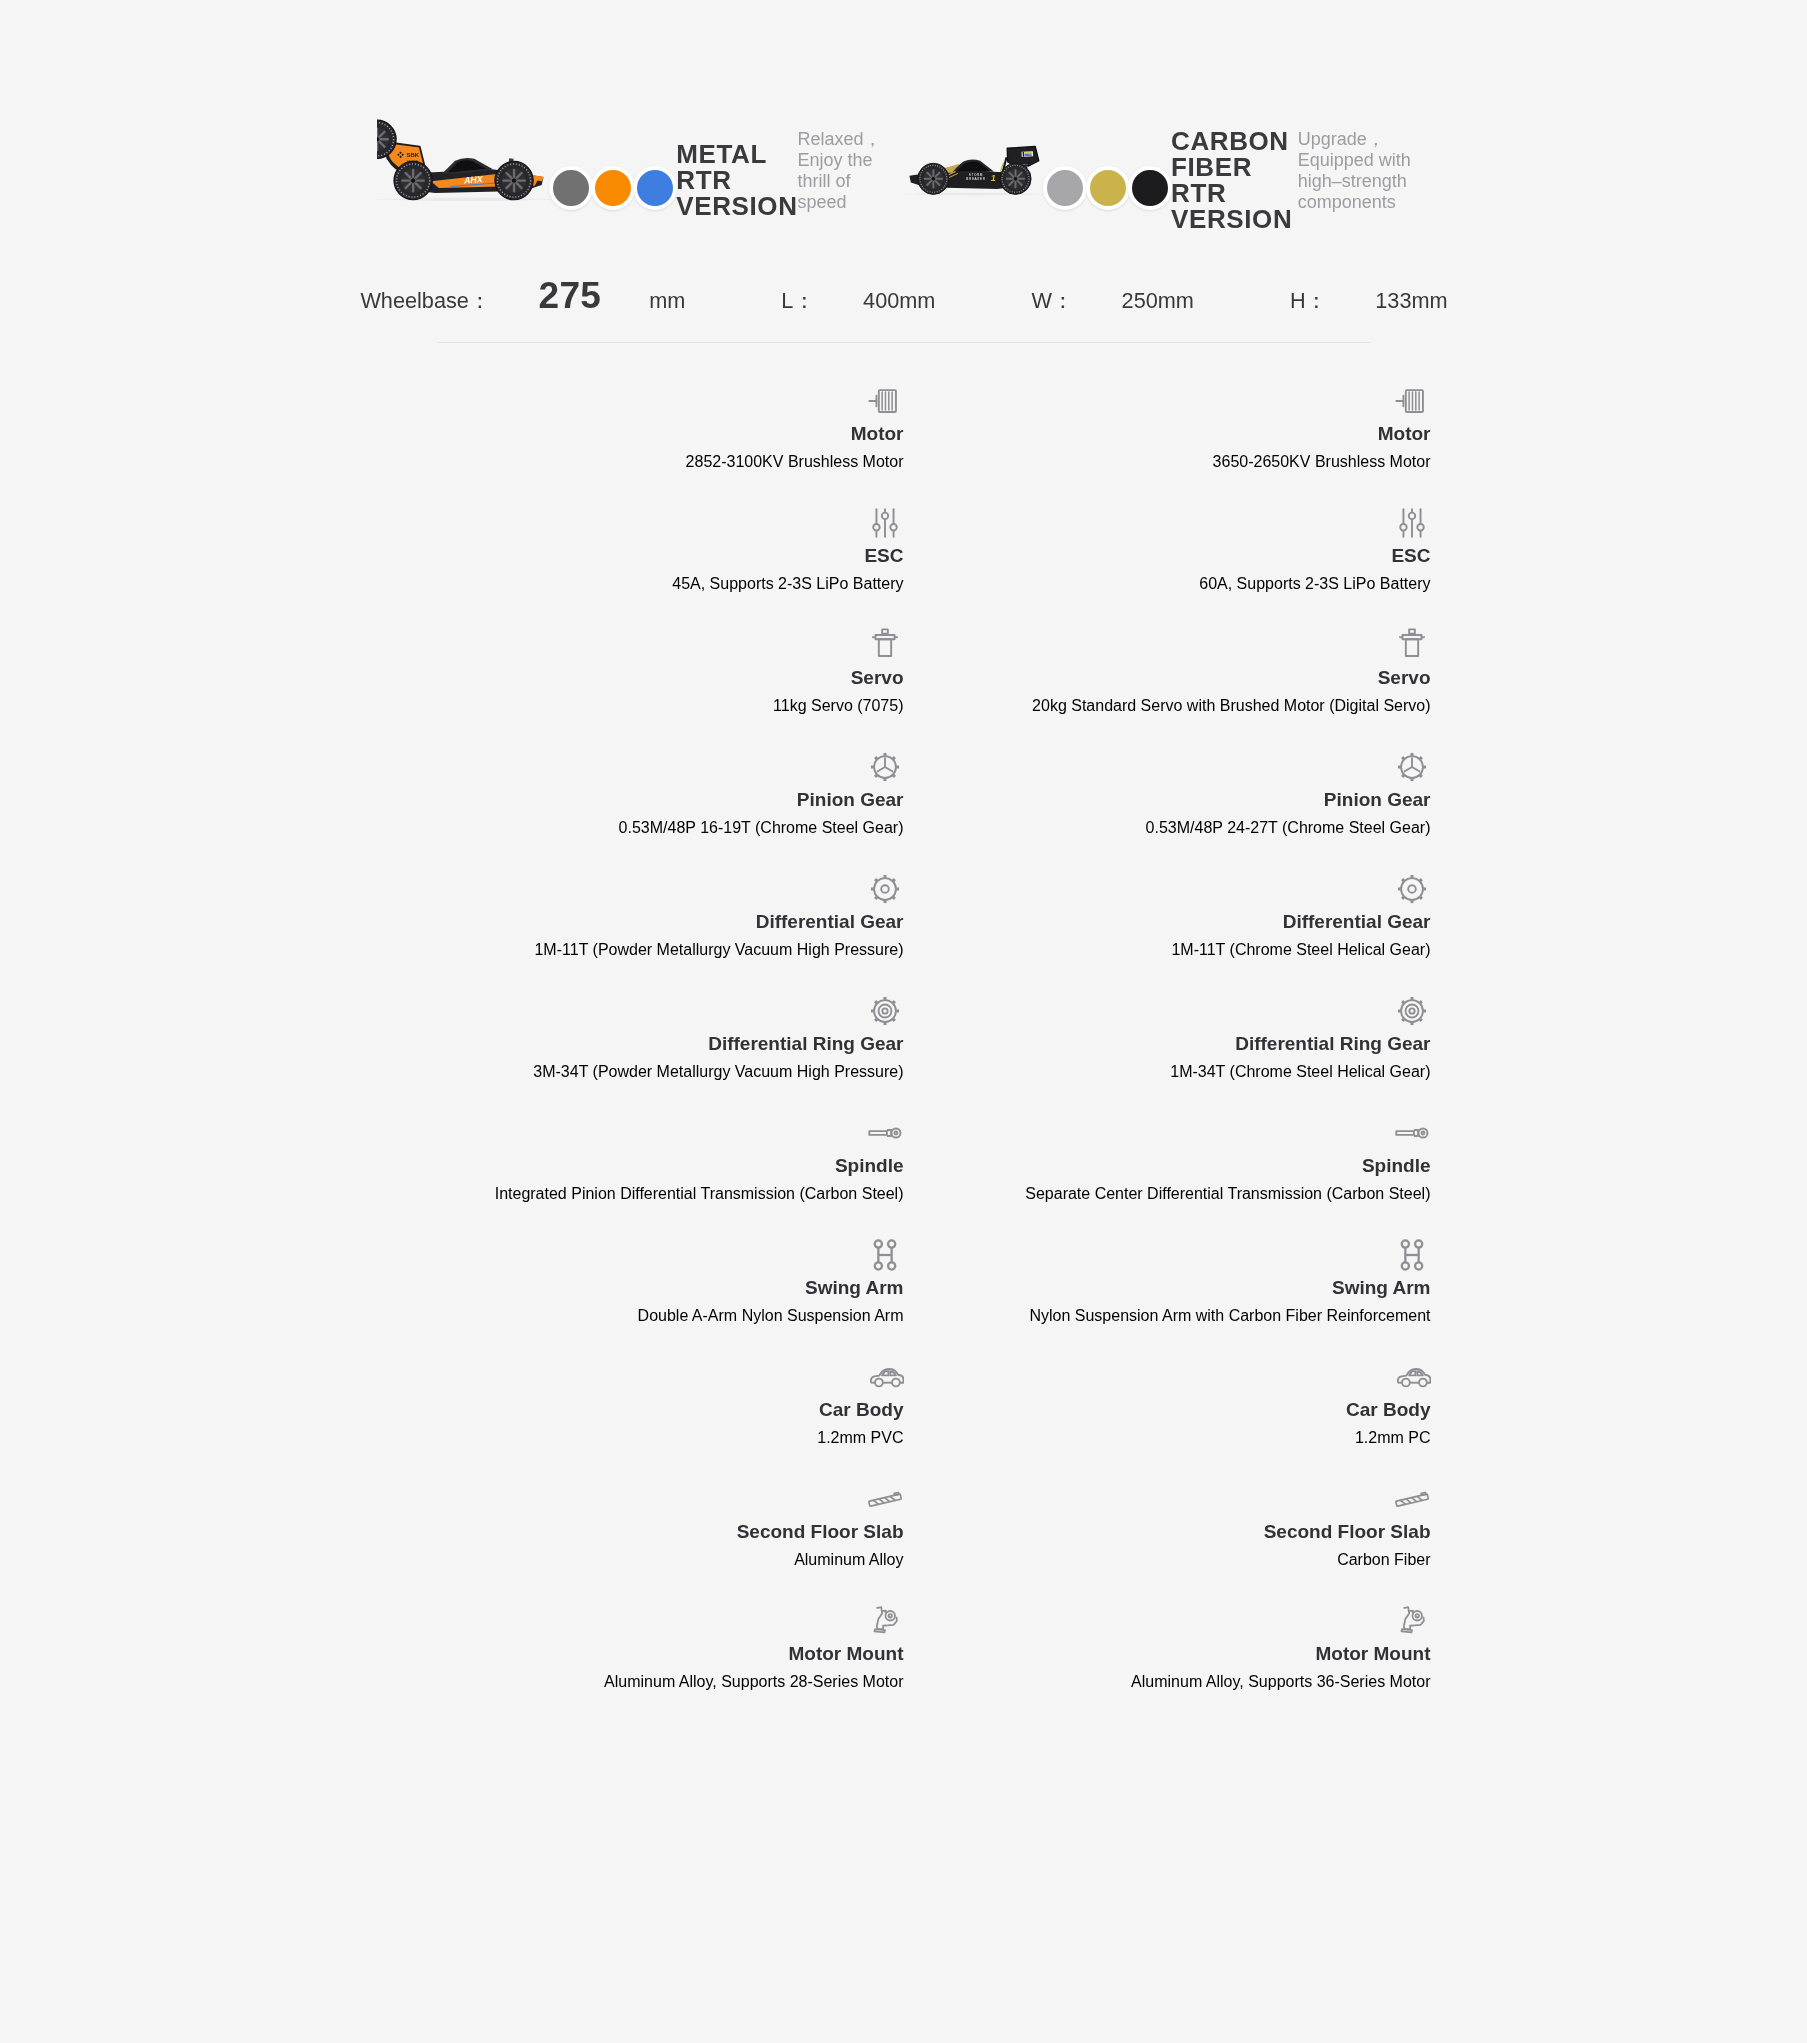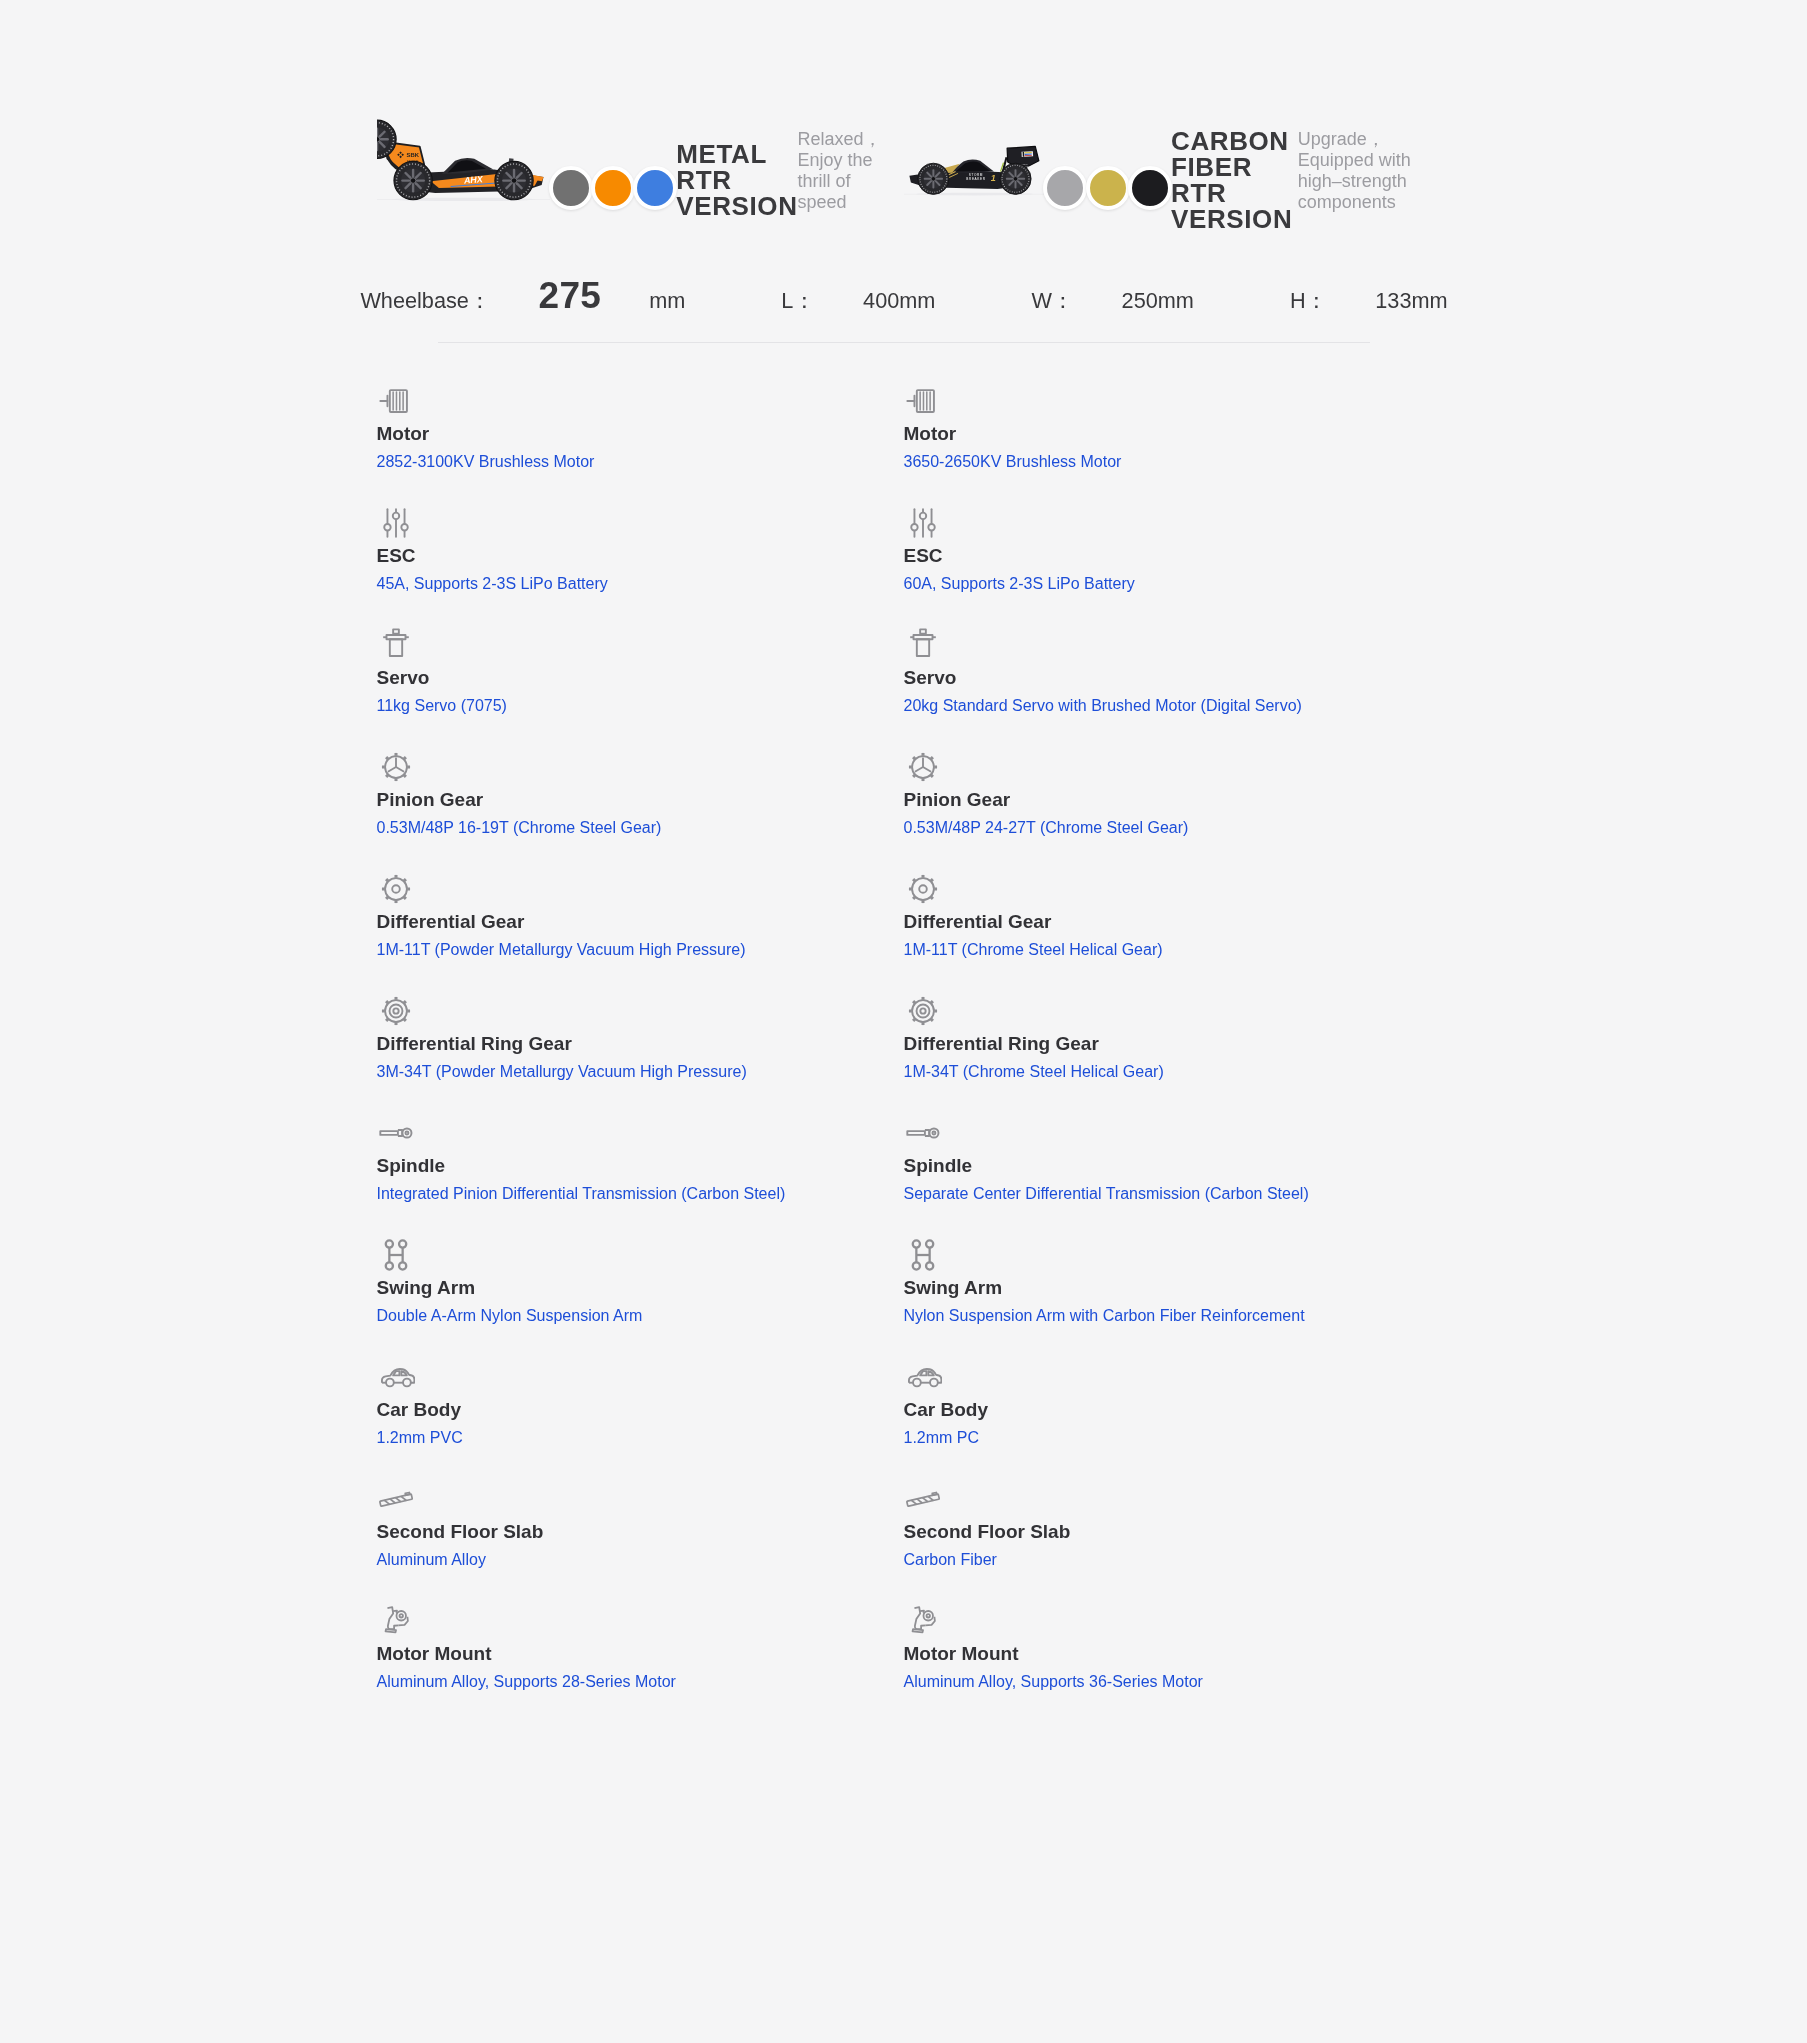--- a/index.html
+++ b/index.html
@@ -15,25 +15,25 @@
   .product-title{margin-top:17px;font-size:26px;font-weight:700;color:#3a3a3d;letter-spacing:0.6px;line-height:26px;}
   .product-subtitle{font-size:18px;color:#9c9ca1;line-height:21px;}
   
   .dims{margin-top:28px;display:flex;justify-content:center;align-items:baseline;font-size:21.7px;color:#39393c;line-height:32px;gap:48px;}
   .dims .big{font-size:37px;font-weight:800;letter-spacing:0.3px;}
   .dims .gap{display:inline-block;width:24.5px;}
   .divider{width:932px;height:0.9px;background:#e3e3e6;margin:24.5px auto 0;}
   
   .specs{padding-top:40px;}
   .spec-row{display:flex;width:1055px;height:122px;}
-  .spec-cell{width:527px;display:flex;flex-direction:column;align-items:flex-start;text-align:center;}
+  .spec-cell{width:527px;display:flex;flex-direction:column;align-items:flex-end;text-align:center;}
   .spec-icon{height:38px;display:flex;align-items:center;justify-content:center;color:#8f8f93;}
   .spec-icon svg{width:38px;height:38px;}
   .spec-label{margin-top:1.9px;font-size:19px;font-weight:700;color:#323236;line-height:24.5px;}
-  .spec-desc{margin-top:4.7px;font-size:16px;color:#1d4ed8;line-height:21px;}
+  .spec-desc{margin-top:4.7px;font-size:16px;color:#000000;line-height:21px;}
 </style>
 </head>
 <body>
 
 <div class="page">
   <div class="content">
 
     <div class="hero">
 
       <div class="hero-col">

